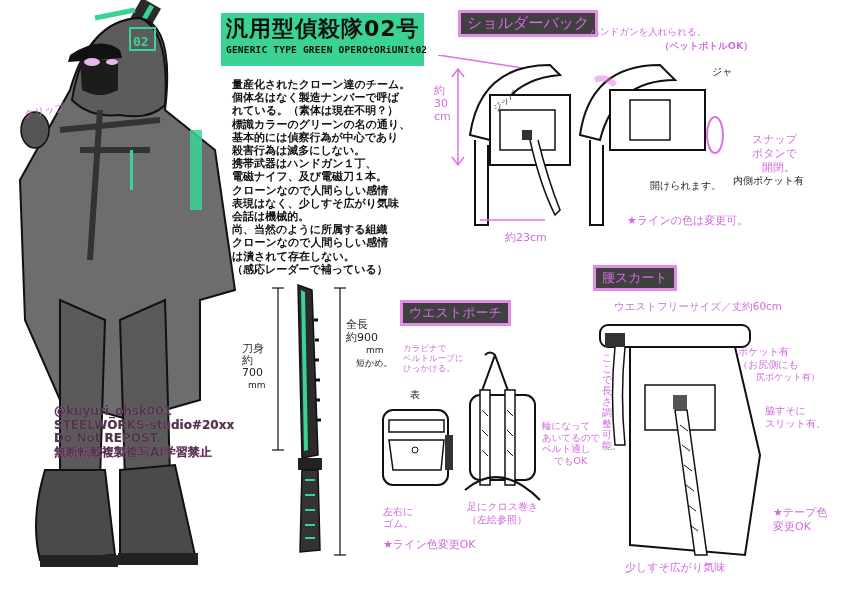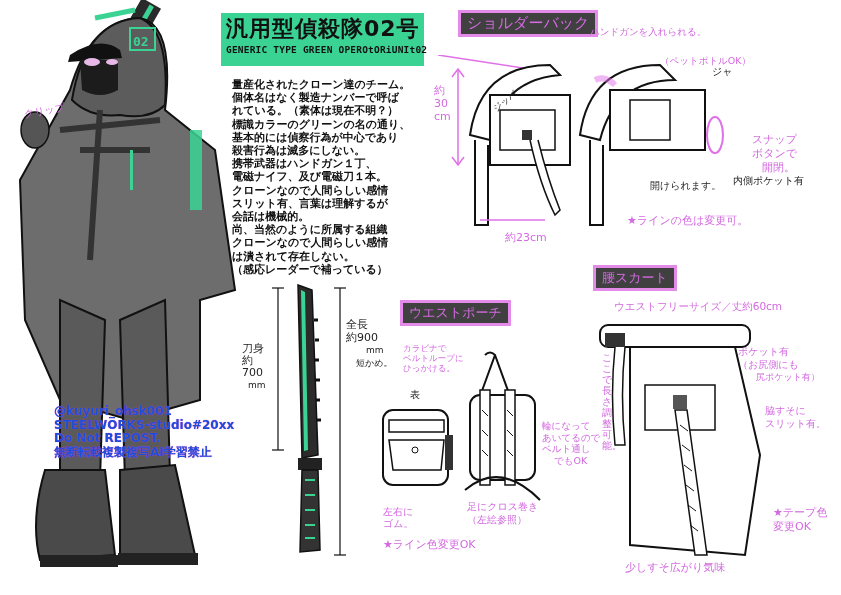--- a/index.html
+++ b/index.html
@@ -4,21 +4,21 @@
 <style>
   html,body{margin:0;padding:0;background:#ffffff;}
   body{width:841px;height:595px;position:relative;overflow:hidden;font-family:"DejaVu Sans",sans-serif;}
   .abs{position:absolute;}
   .hand{font-family:"DejaVu Sans",sans-serif;color:#d36ae0;}
   .title-banner{left:221px;top:13px;width:203px;height:53px;background:#3ad394;}
   .title-main{left:226px;top:14px;font-size:22px;font-weight:bold;color:#111;letter-spacing:1px;white-space:nowrap;}
   .title-sub{left:226px;top:44px;font-size:9.5px;font-weight:bold;color:#111;letter-spacing:0.2px;white-space:nowrap;font-family:"DejaVu Sans Mono",monospace;text-align:center;}
   .desc{left:232px;top:78px;width:200px;font-size:11px;line-height:13.2px;color:#111;font-weight:bold;}
   .desc div{white-space:nowrap;}
-  .watermark{left:54px;top:405px;font-size:12px;line-height:13.5px;font-weight:bold;color:#1d4ed8;text-shadow:0 0 1px #f24ad8;}
+  .watermark{left:54px;top:405px;font-size:12px;line-height:13.5px;font-weight:bold;color:#404040;text-shadow:0 0 1px #f24ad8;}
   .watermark div{white-space:nowrap;}
   .boxlabel{border:3px solid #e48ae8;padding:1px 6px;font-size:15px;color:#d36ae0;white-space:nowrap;background:#404040;}
   .note{font-size:10.5px;line-height:12px;color:#d36ae0;white-space:nowrap;}
   .note-dark{font-size:10.5px;line-height:12px;color:#222;white-space:nowrap;}
   svg{position:absolute;}
 </style>
 </head>
 <body>
 
 <svg width="240" height="595" viewBox="0 0 240 595" style="left:0;top:0;">
@@ -63,21 +63,21 @@
 <div class="abs desc">
   <div>量産化されたクローン達のチーム。</div>
   <div>個体名はなく製造ナンバーで呼ば</div>
   <div>れている。（素体は現在不明？）</div>
   <div>標識カラーのグリーンの名の通り、</div>
   <div>基本的には偵察行為が中心であり</div>
   <div>殺害行為は滅多にしない。</div>
   <div>携帯武器はハンドガン１丁、</div>
   <div>電磁ナイフ、及び電磁刀１本。</div>
   <div>クローンなので人間らしい感情</div>
-  <div>スリット有、言葉は理解するが</div>
+  <div>表現はなく、少しすそ広がり気味</div>
   <div>会話は機械的。</div>
   <div>尚、当然のように所属する組織</div>
   <div>クローンなので人間らしい感情</div>
   <div>は潰されて存在しない。</div>
   <div>（感応レーダーで補っている）</div>
 </div>
 
 <div class="abs watermark">
   <div>@kuyuri_ohsk001</div>
   <div>STEELWORKS-studio#20xx</div>
@@ -107,21 +107,21 @@
 </div>
 <div class="abs note-dark" style="left:346px;top:318px;font-size:11px;line-height:13px;">
   <div>全長</div>
   <div>約900</div>
   <div style="padding-left:20px;font-size:9px;">mm</div>
   <div style="padding-left:10px;font-size:9px;">短かめ。</div>
 </div>
 
 <div class="abs boxlabel" style="left:458px;top:10px;">ショルダーバック</div>
 <div class="abs note" style="left:590px;top:26px;font-size:9.5px;">ハンドガンを入れられる。</div>
-<div class="abs note" style="left:660px;top:55px;font-size:9.5px;">（ペットボトルOK）</div>
+<div class="abs note" style="left:660px;top:40px;font-size:9.5px;font-weight:bold;">（ペットボトルOK）</div>
 
 <svg width="300" height="200" viewBox="0 0 300 200" style="left:430px;top:55px;">
 
   <line x1="8" y114="0" x2="100" y2="14" stroke="#e070e8" stroke-width="1.5"></line>
   <line x1="28" y1="14" x2="28" y2="110" stroke="#e070e8" stroke-width="1.5"></line>
   <path d="M22 22 L28 14 L34 22 M22 102 L28 110 L34 102" stroke="#e070e8" fill="none" stroke-width="1.5"></path>
 
   <path d="M40 80 Q50 10 120 10 L130 20 Q70 25 60 85 Z" fill="#fff" stroke="#111" stroke-width="2"></path>
   <rect x="60" y="40" width="80" height="70" fill="#fff" stroke="#111" stroke-width="2"></rect>
   <rect x="70" y="55" width="55" height="40" fill="#fff" stroke="#111" stroke-width="1.5"></rect>

